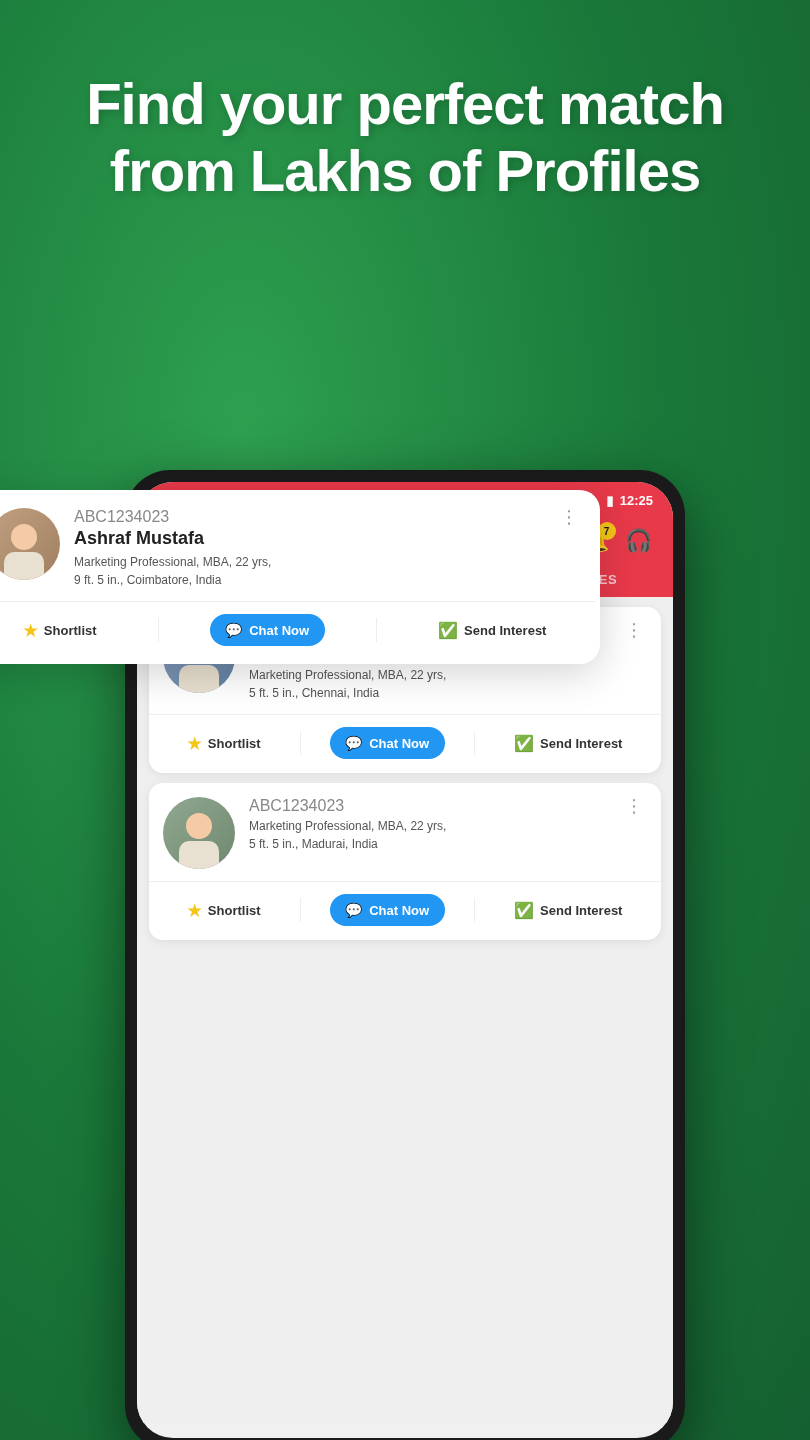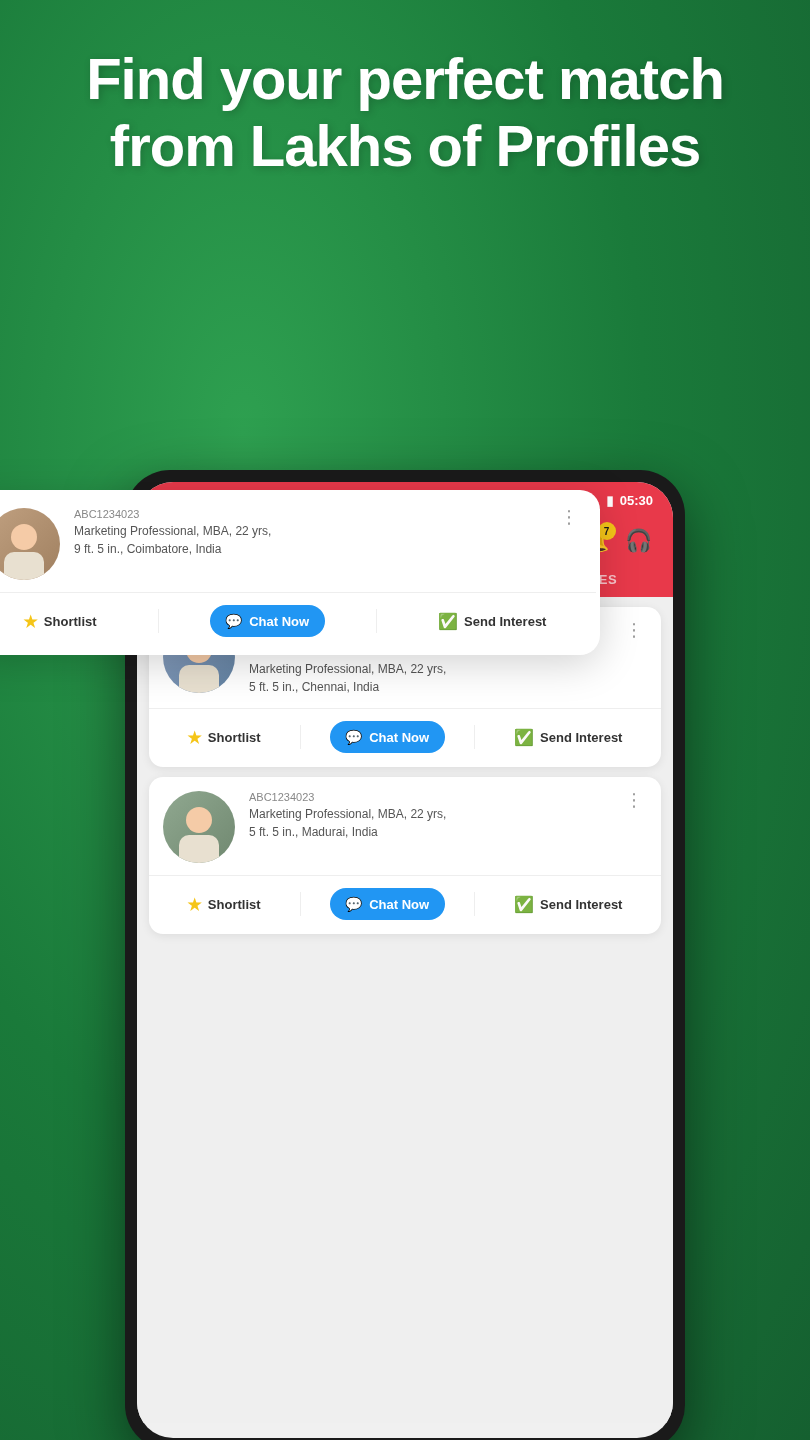--- a/index.html
+++ b/index.html
@@ -15,21 +15,21 @@
     
     .bg {
       position: absolute;
       top: 0; left: 0; right: 0; bottom: 0;
       background: radial-gradient(ellipse at 30% 30%, #2ea050 0%, #1a7a3a 50%, #156030 100%);
     }
 
     
     .hero-text {
       position: absolute;
-      top: 46px;
+      top: 71px;
       left: 0; right: 0;
       text-align: center;
       padding: 0 40px;
     }
     .hero-title {
       font-size: 58px;
       font-weight: 900;
       color: #ffffff;
       line-height: 1.15;
       text-shadow: 2px 2px 8px rgba(0,0,0,0.2);
@@ -211,21 +211,21 @@
     .avatar-body {
       width: 40px; height: 28px;
       background: #e8e0d0;
       border-radius: 10px 10px 0 0;
       position: absolute;
       bottom: 0; left: 50%; transform: translateX(-50%);
     }
 
     .card-info { flex: 1; }
     .profile-id {
-      font-size: 11px;
+      font-size: 16px;
       color: #888;
       margin-bottom: 2px;
     }
     .profile-name {
       font-size: 18px;
       font-weight: 700;
       color: #222;
       margin-bottom: 4px;
     }
     .profile-details {
@@ -315,21 +315,21 @@
 <div class="phone-frame">
   <div class="phone-inner">
 
     <div class="status-bar">
       <div class="status-left"></div>
       <div class="status-center"></div>
       <div class="status-right">
         <span>▼</span>
         <span>▲▲</span>
         <span>▮</span>
-        <span>05:30</span>
+        <span>12:25</span>
       </div>
     </div>
 
     <div class="app-header">
       <span class="app-title">HOME</span>
       <div class="header-icons">
         <div class="notif-wrapper">
           <span class="header-icon-svg">🔔</span>
           <div class="notif-badge">7</div>
         </div>
@@ -425,20 +425,21 @@
 <div class="floating-card">
   <div class="card-top">
     <div class="avatar avatar-2">
       <div class="avatar-person">
         <div class="avatar-head"></div>
         <div class="avatar-body"></div>
       </div>
     </div>
     <div class="card-info">
       <div class="profile-id">ABC1234023</div>
+      <div class="profile-name">Ashraf Mustafa</div>
       <div class="profile-details">
         <span>Marketing Professional, MBA, 22 yrs,</span><br>
         <span>9 ft. 5 in., Coimbatore, India</span>
       </div>
     </div>
     <div class="more-icon">⋮</div>
   </div>
   <div class="card-divider"></div>
   <div class="card-actions">
     <button class="action-btn shortlist">

